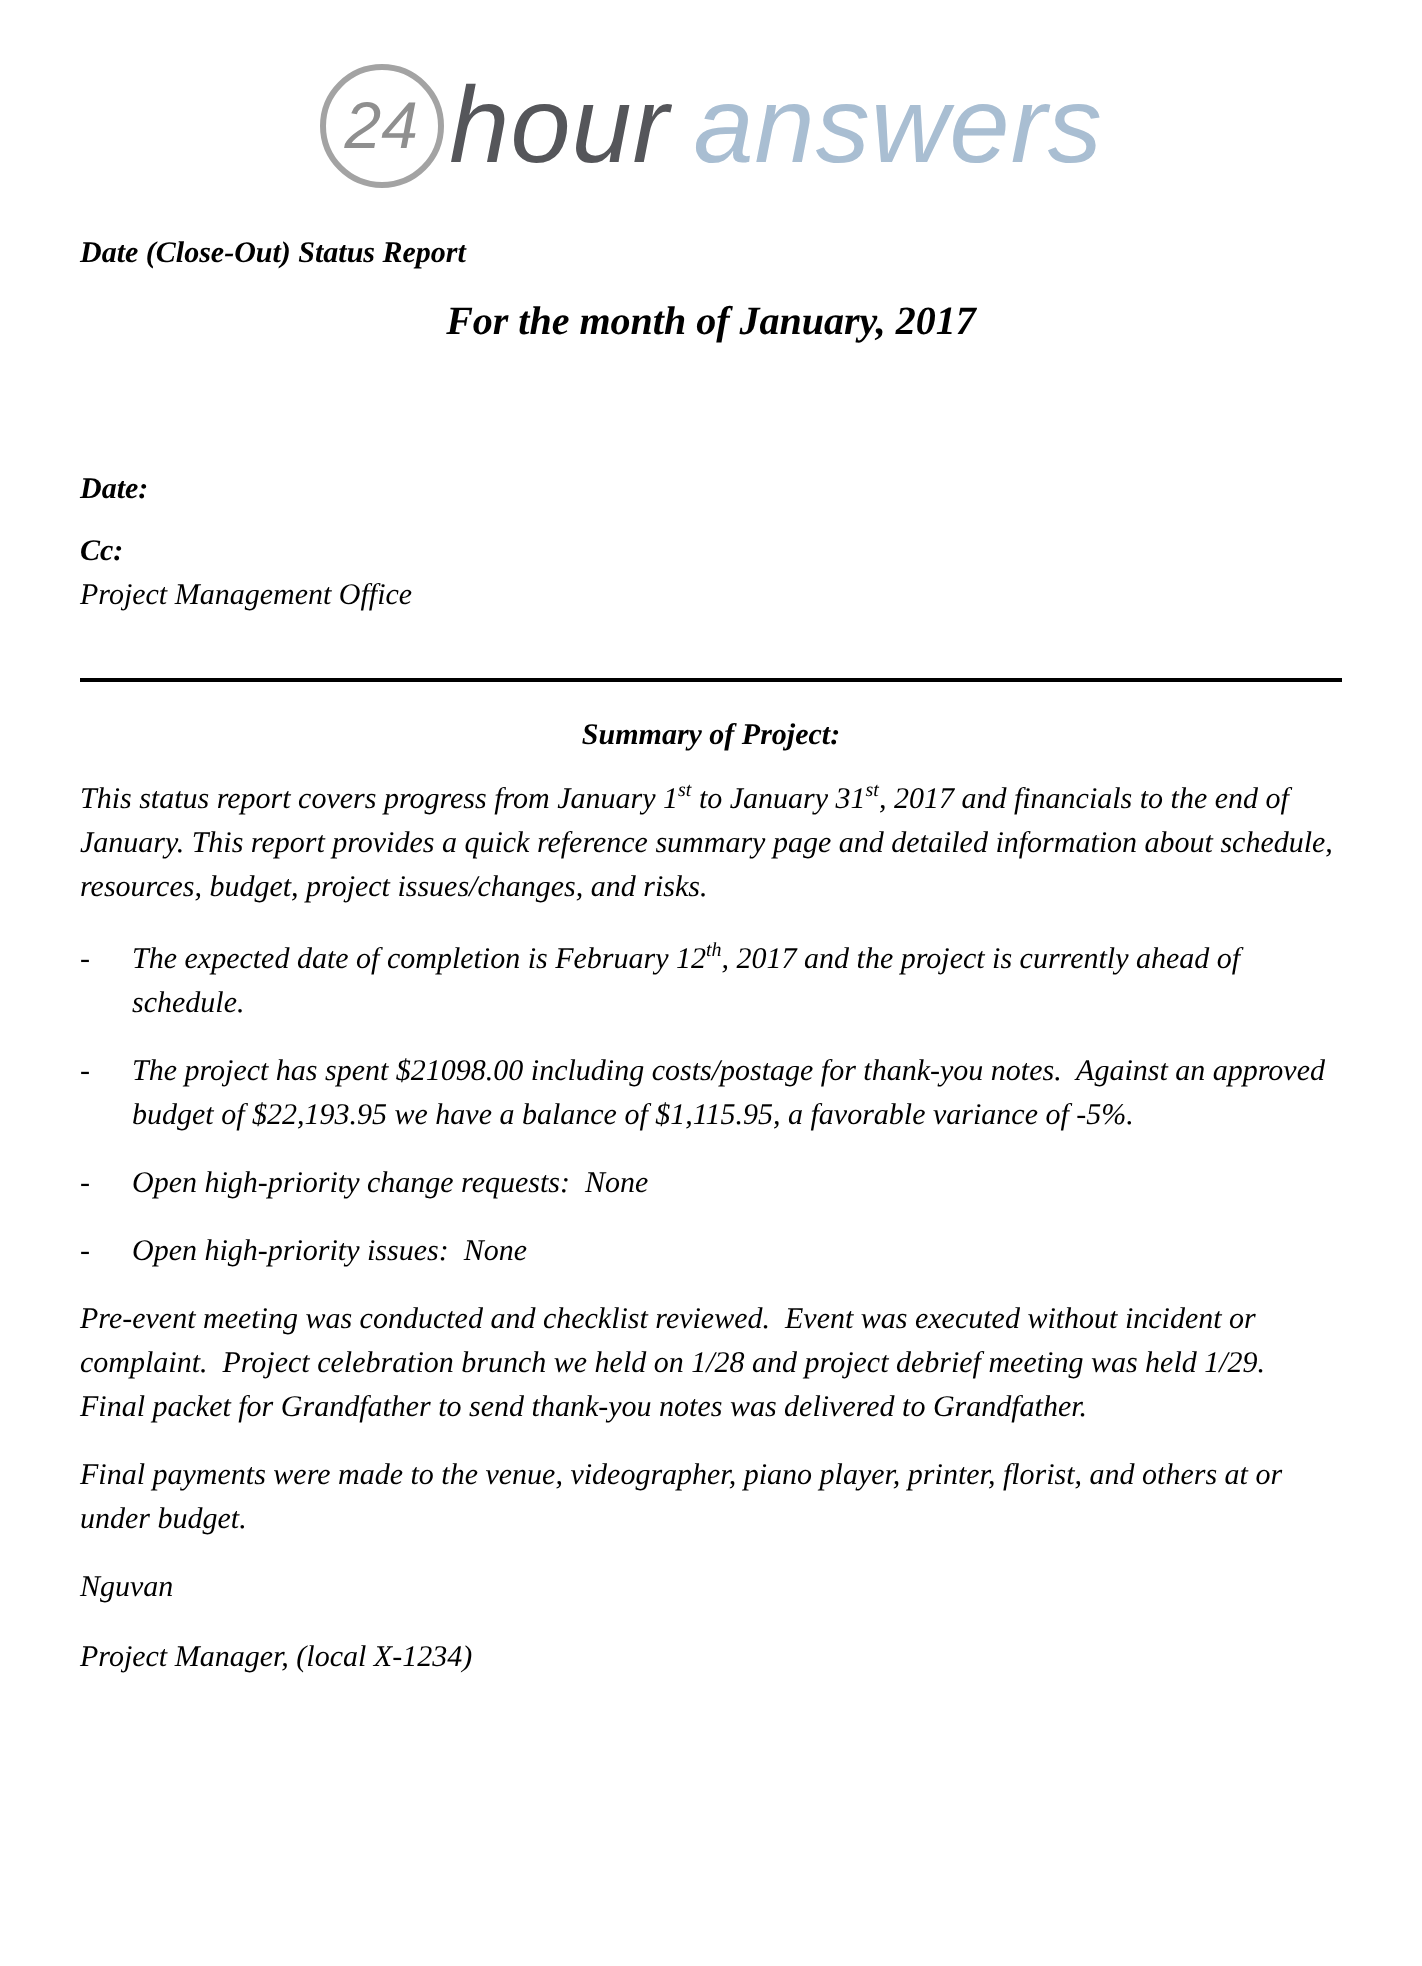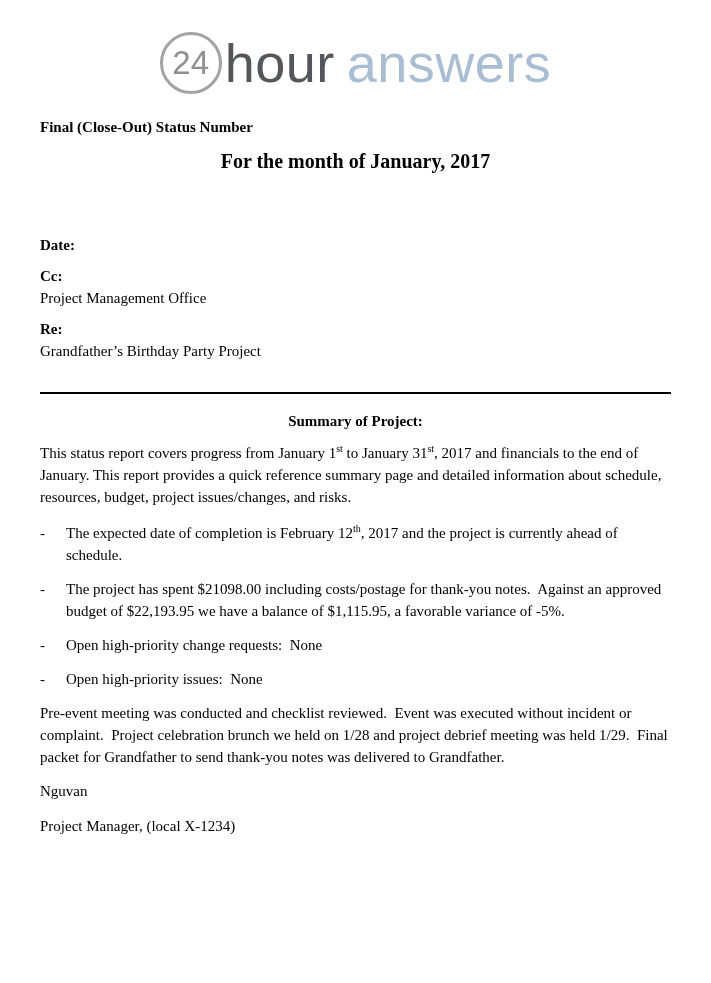--- a/index.html
+++ b/index.html
@@ -6,20 +6,21 @@
   .page {
     width: 711px;
     min-height: 983px;
     box-sizing: border-box;
     background: #ffffff;
     padding: 28px 40px 12px 40px;
     font-family: "Liberation Serif", serif;
     color: #000000;
     font-size: 15px;
     line-height: 22px;
+    font-style: italic;
   }
 
   
   .logo {
     display: flex;
     align-items: center;
     justify-content: center;
     margin: 4px 0 22px 0;
     user-select: none;
   }
@@ -116,36 +117,32 @@
 <div class="page">
 
   <div class="logo">
     <span class="logo-circle">
       <span>24</span>
     </span>
     <span class="logo-hour">hour</span>
     <span class="logo-answers">answers</span>
   </div>
 
-  <h1 class="report-title">Final (Close-Out) Status Number</h1>
+  <h1 class="report-title">Date (Close-Out) Status Report</h1>
 
   <p class="center-line">For the month of January, 2017</p>
 
   <div class="meta">
     <div class="meta-row">
       <span class="meta-label">Date:</span>
       <span class="meta-value"></span>
     </div>
     <div class="meta-row">
       <span class="meta-label">Cc:</span>
       <span class="meta-value">Project Management Office</span>
-    </div>
-    <div class="meta-row">
-      <span class="meta-label">Re:</span>
-      <span class="meta-value">Grandfather’s Birthday Party Project</span>
     </div>
   </div>
 
   <hr class="rule">
 
   <h2 class="section-heading">Summary of Project:</h2>
 
   <p class="para">This status report covers progress from January 1<sup>st</sup> to January 31<sup>st</sup>, 2017 and financials to the end of January. This report provides a quick reference summary page and detailed information about schedule, resources, budget, project issues/changes, and risks.</p>
 
   <div class="bullet-list">
@@ -161,17 +158,18 @@
       <span class="bullet-dash">-</span>
       <span class="bullet-text">Open high-priority change requests:  None</span>
     </div>
     <div class="bullet-row">
       <span class="bullet-dash">-</span>
       <span class="bullet-text">Open high-priority issues:  None</span>
     </div>
   </div>
 
   <p class="para">Pre-event meeting was conducted and checklist reviewed.  Event was executed without incident or complaint.  Project celebration brunch we held on 1/28 and project debrief meeting was held 1/29.  Final packet for Grandfather to send thank-you notes was delivered to Grandfather.</p>
+  <p class="para">Final payments were made to the venue, videographer, piano player, printer, florist, and others at or under budget.</p>
 
   <p class="closing-line">Nguvan</p>
   <p class="closing-line">Project Manager, (local X-1234)</p>
 
 </div>
 
 </body></html>

